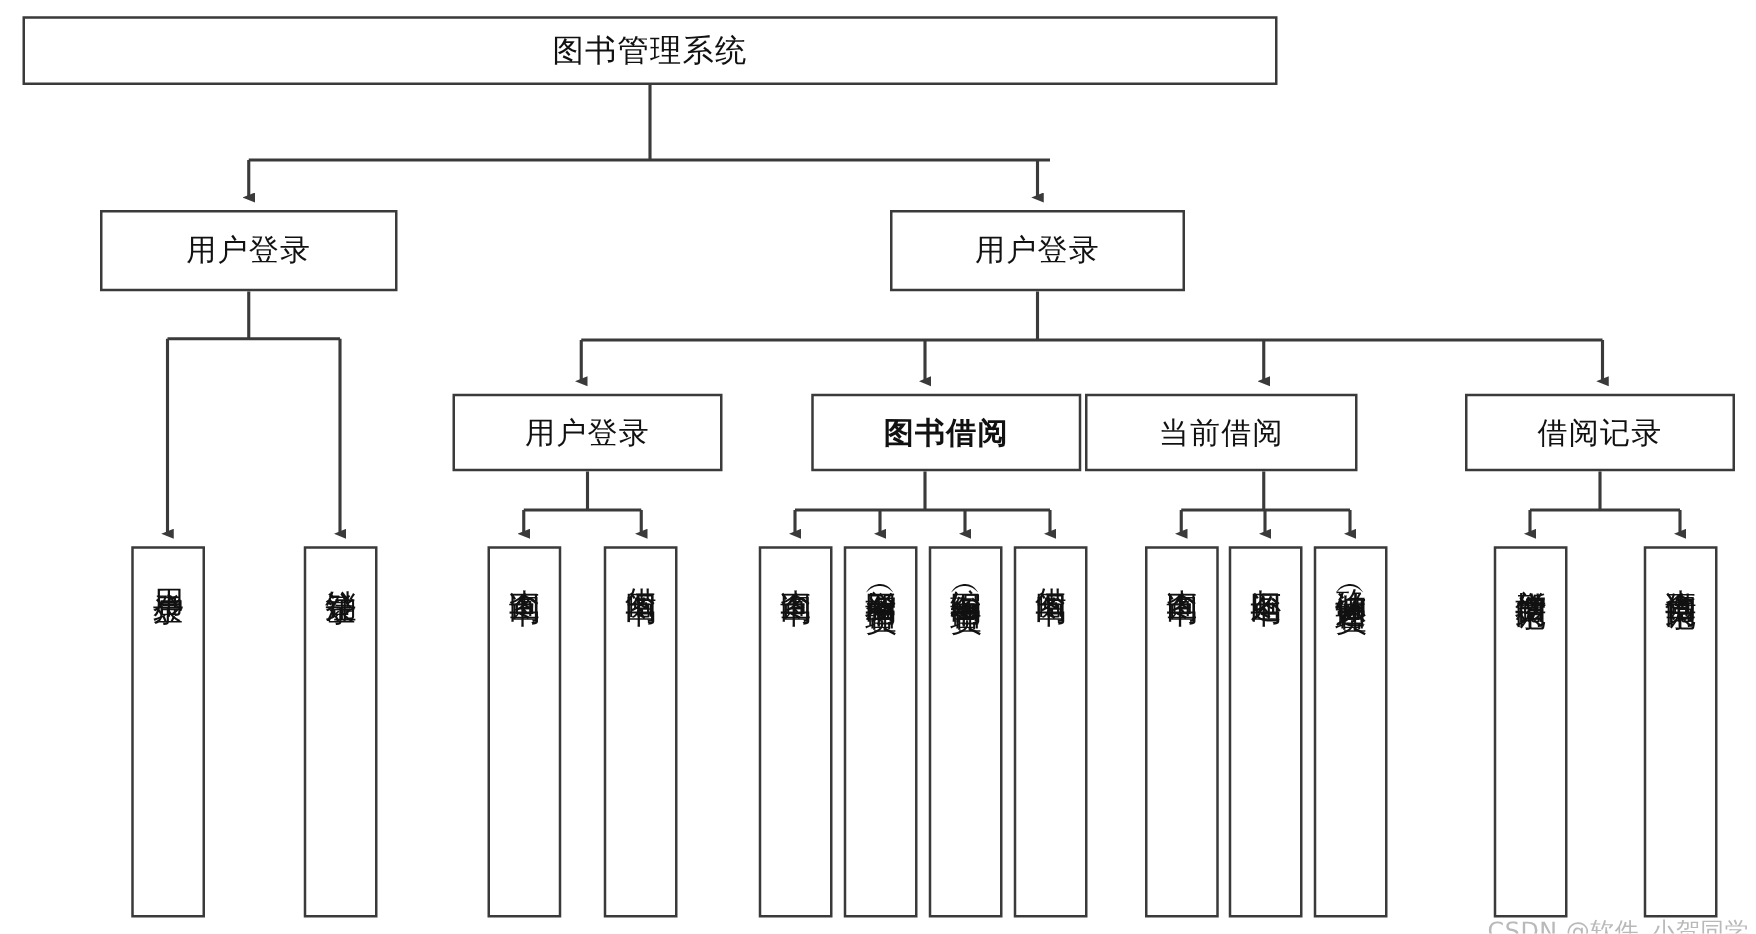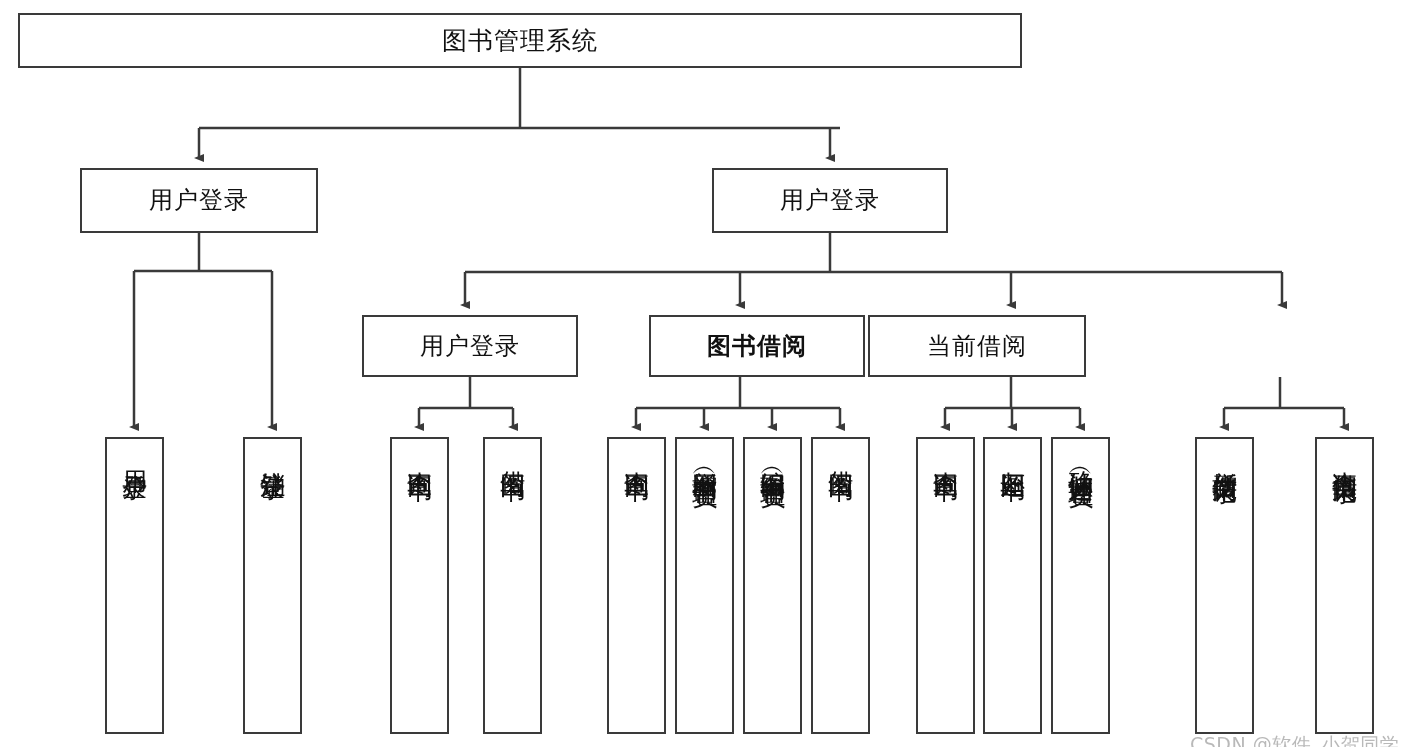--- a/index.html
+++ b/index.html
@@ -137,20 +137,23 @@
 
   <div class="node h" style="left:362px; top:315px; width:216px; height:62px;">
     <span>用户登录</span>
   </div>
   <div class="node h" style="left:649px; top:315px; width:216px; height:62px;font-weight:bold;">
     <span>图书借阅</span>
   </div>
   <div class="node h" style="left:868px; top:315px; width:218px; height:62px;">
     <span>当前借阅</span>
   </div>
+  <div class="node h" style="left:1172px; top:315px; width:216px; height:62px;">
+    <span>借阅记录</span>
+  </div>
 
   <div class="node v" style="left:105px; top:437px; width:59px; height:297px;">
     <span class="vtext">用户登录</span>
   </div>
   <div class="node v" style="left:243px; top:437px; width:59px; height:297px;">
     <span class="vtext">注销登录</span>
   </div>
 
   <div class="node v" style="left:390px; top:437px; width:59px; height:297px;">
     <span class="vtext">查询图书</span>

